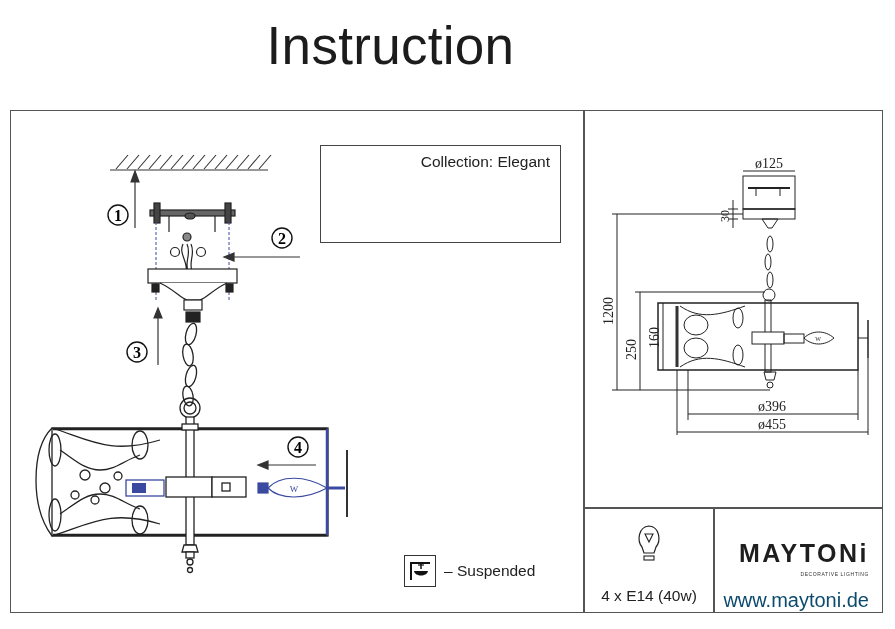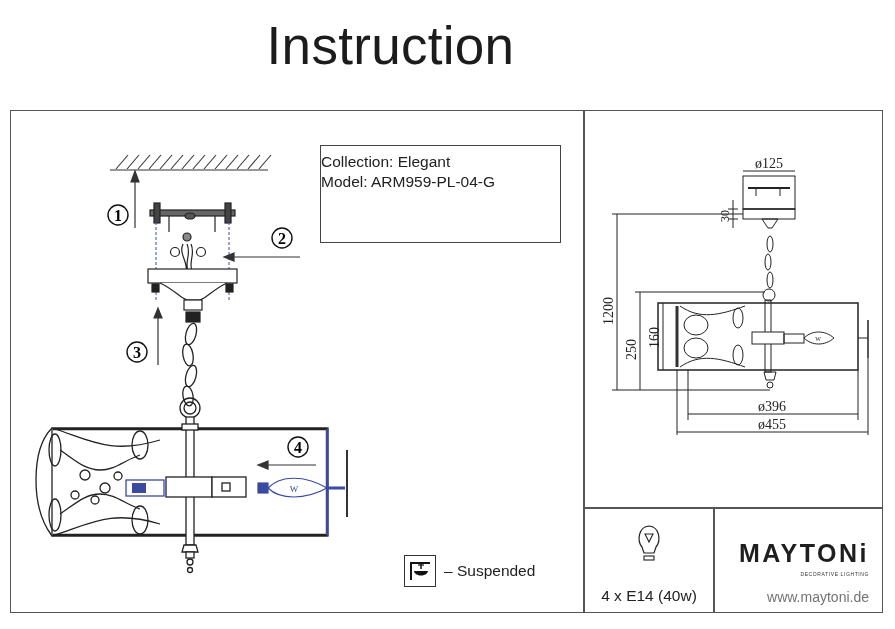--- a/index.html
+++ b/index.html
@@ -2,31 +2,31 @@
 <html><head>
 <meta charset="utf-8">
 <style>
   html, body { margin:0; padding:0; background:#ffffff; }
   body { width:895px; height:629px; position:relative; overflow:hidden; font-family:"Liberation Sans", sans-serif; color:#1a1a1a; }
   .title { position:absolute; left:0; width:781px; top:14px; text-align:center; font-size:53px; line-height:64px; color:#1c1c1c; letter-spacing:0.3px; }
   .frame { position:absolute; left:10px; top:110px; width:873px; height:503px; border:1.5px solid #555; box-sizing:border-box; }
   .vdiv { position:absolute; left:583px; top:110px; width:1.5px; height:503px; background:#555; }
   .hdiv { position:absolute; left:583px; top:507px; width:300px; height:1.5px; background:#555; }
   .vdiv2 { position:absolute; left:713px; top:507px; width:1.5px; height:106px; background:#555; }
-  .infobox { position:absolute; left:320px; top:145px; width:241px; height:98px; border:1.2px solid #444; box-sizing:border-box; padding:6px 10px 8px 0; font-size:15.5px; line-height:20px; color:#222; }
+  .infobox { position:absolute; left:320px; top:145px; width:241px; height:98px; border:1.2px solid #444; box-sizing:border-box; text-align:right; padding:6px 10px 8px 0; font-size:15.5px; line-height:20px; color:#222; }
   .infobox div { white-space:nowrap; }
   .legend { position:absolute; left:404px; top:555px; height:32px; display:flex; align-items:center; }
   .legend-icon { width:32px; height:32px; border:1.2px solid #333; box-sizing:border-box; position:relative; }
   .legend-text { margin-left:8px; font-size:15.5px; color:#222; }
   .bulb-cell { position:absolute; left:585px; top:509px; width:128px; height:135px; }
   .bulb-text { position:absolute; left:0; width:128px; top:78px; text-align:center; font-size:15.5px; color:#222; }
   .logo-cell { position:absolute; left:715px; top:509px; width:168px; height:92px; }
   .logo { position:absolute; right:14px; top:30px; font-size:25px; font-weight:bold; letter-spacing:2.5px; color:#1e1e1e; }
   .tagline { position:absolute; right:14px; top:62px; font-size:5px; letter-spacing:0.6px; color:#333; }
-  .url { position:absolute; right:14px; top:80px; font-size:14px; color:#737373; }
+  .url { position:absolute; right:14px; top:80px; font-size:20px; color:#0c4a6e; }
   svg text { font-family:"Liberation Serif", serif; }
 </style>
 </head>
 <body>
 
 <div class="title">Instruction</div>
 
 <div class="frame"></div>
 <div class="vdiv"></div>
 <div class="hdiv"></div>
@@ -165,21 +165,20 @@
     <polygon points="268,461 258,465 268,469"></polygon>
   </g>
   <g>
     <circle cx="298" cy="447" r="10" fill="none" stroke="#111" stroke-width="1.4"></circle>
     <text x="298" y="453" text-anchor="middle" font-size="16" font-weight="bold">4</text>
   </g>
 </svg>
 
 <div class="infobox">
   <div>Collection: Elegant</div>
-  <div>Model: ARM959-PL-04-G</div>
 </div>
 
 <div class="legend">
   <div class="legend-icon">
     <svg width="30" height="30" viewBox="0 0 30 30">
       <path d="M6 24 V7 H25" stroke="#111" stroke-width="2" fill="none"></path>
       <line x1="16" y1="8" x2="16" y2="13" stroke="#111" stroke-width="1.5"></line>
       <line x1="13" y1="9" x2="19" y2="9" stroke="#111" stroke-width="1.2"></line>
       <path d="M9 15 H23 C22 21,10 21,9 15 Z" fill="#111"></path>
     </svg>

